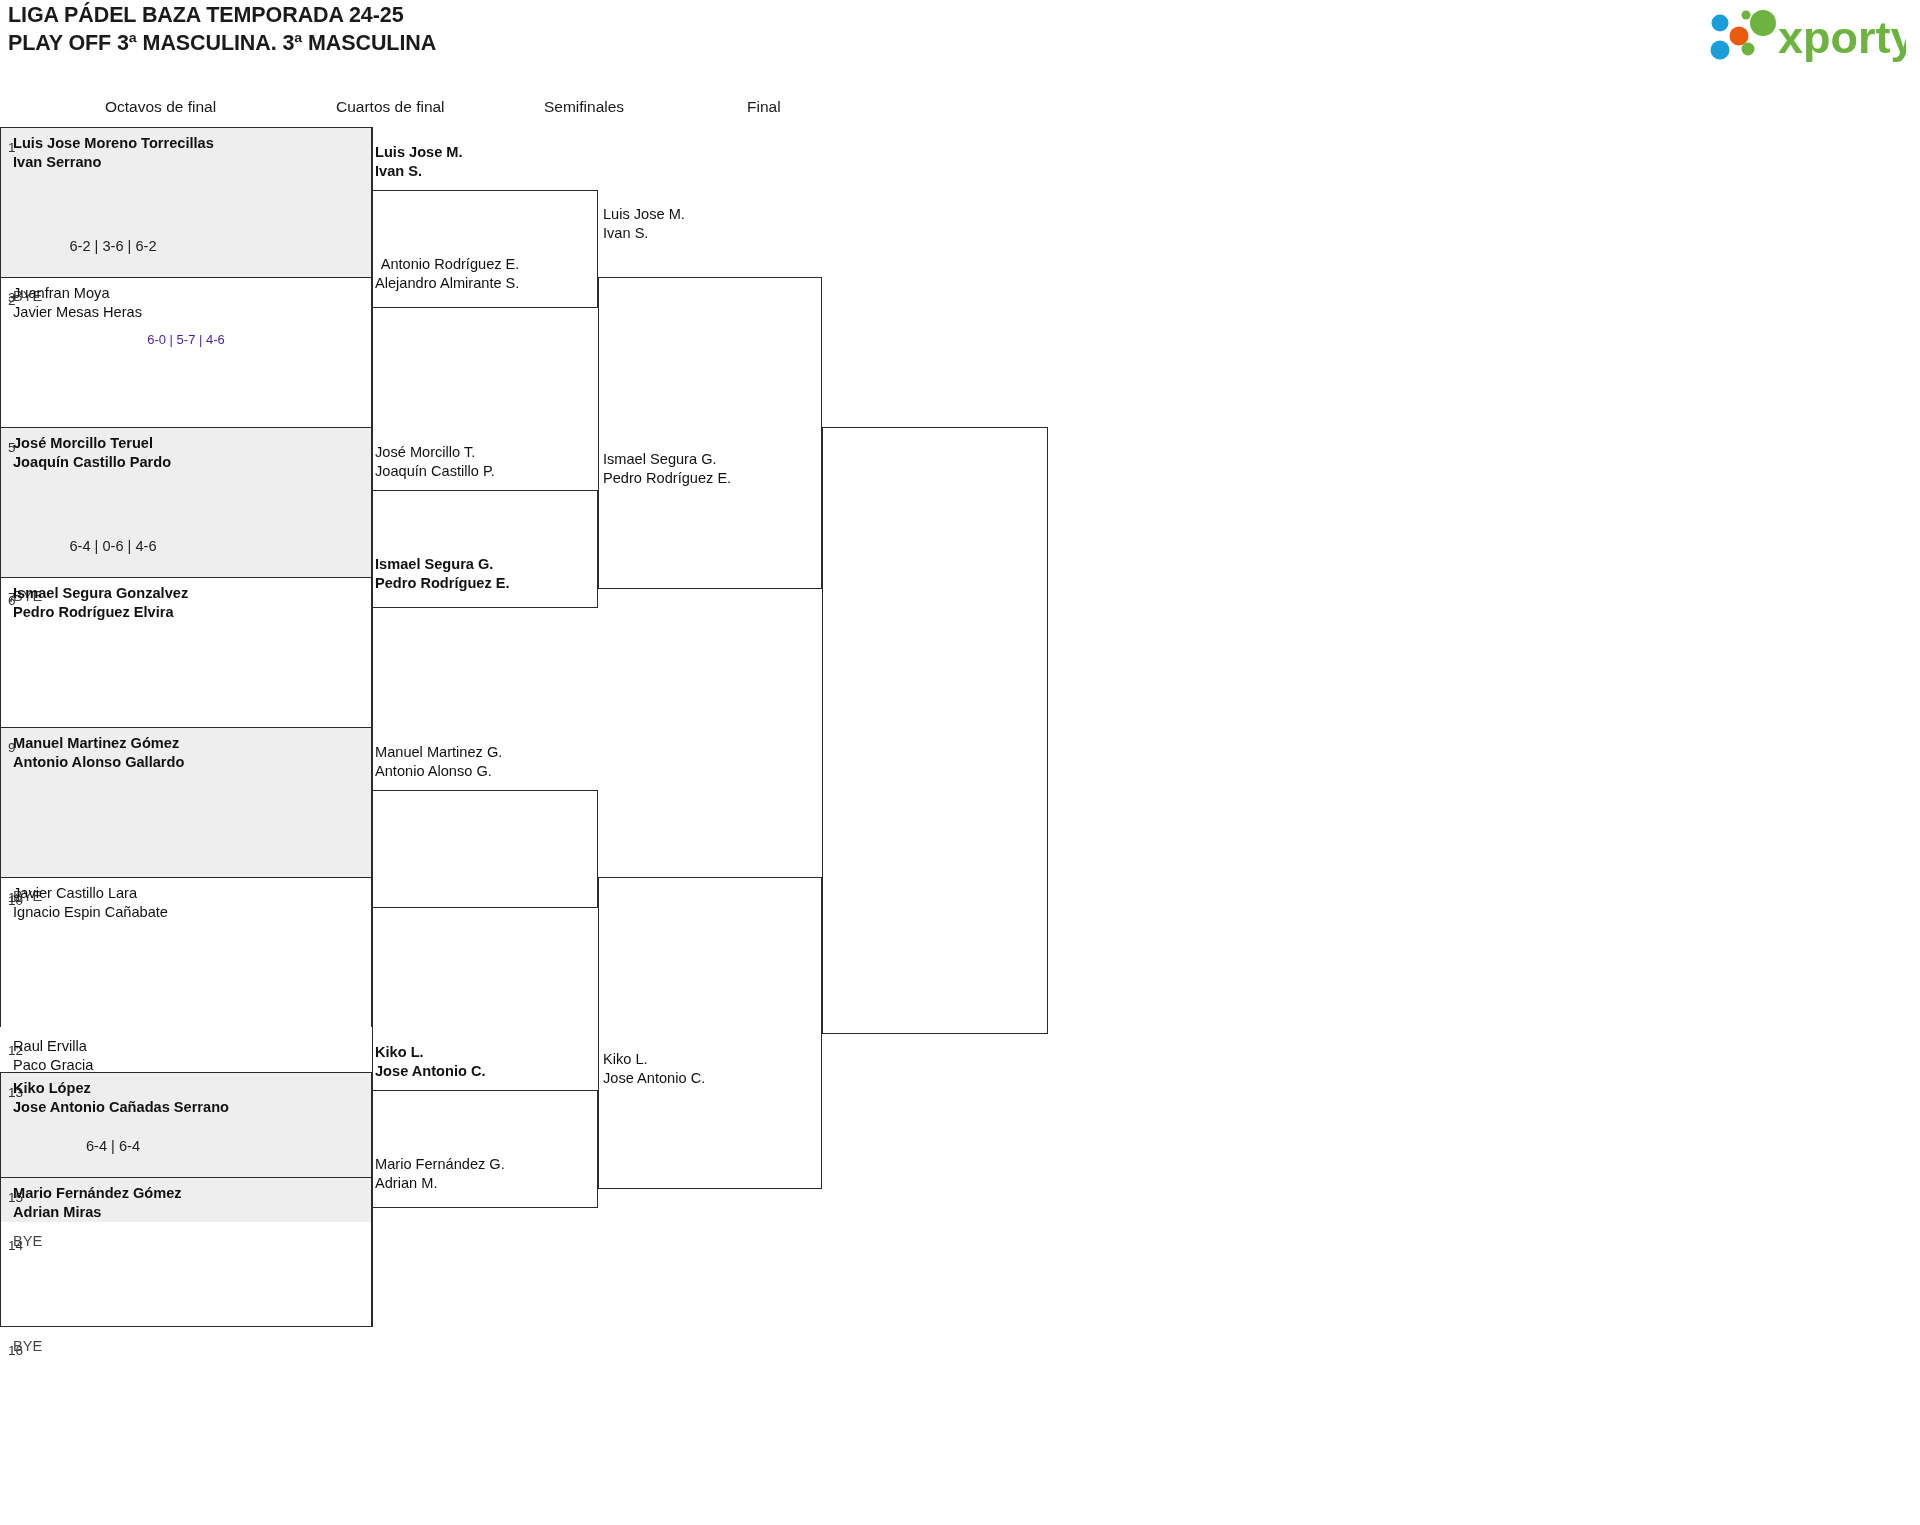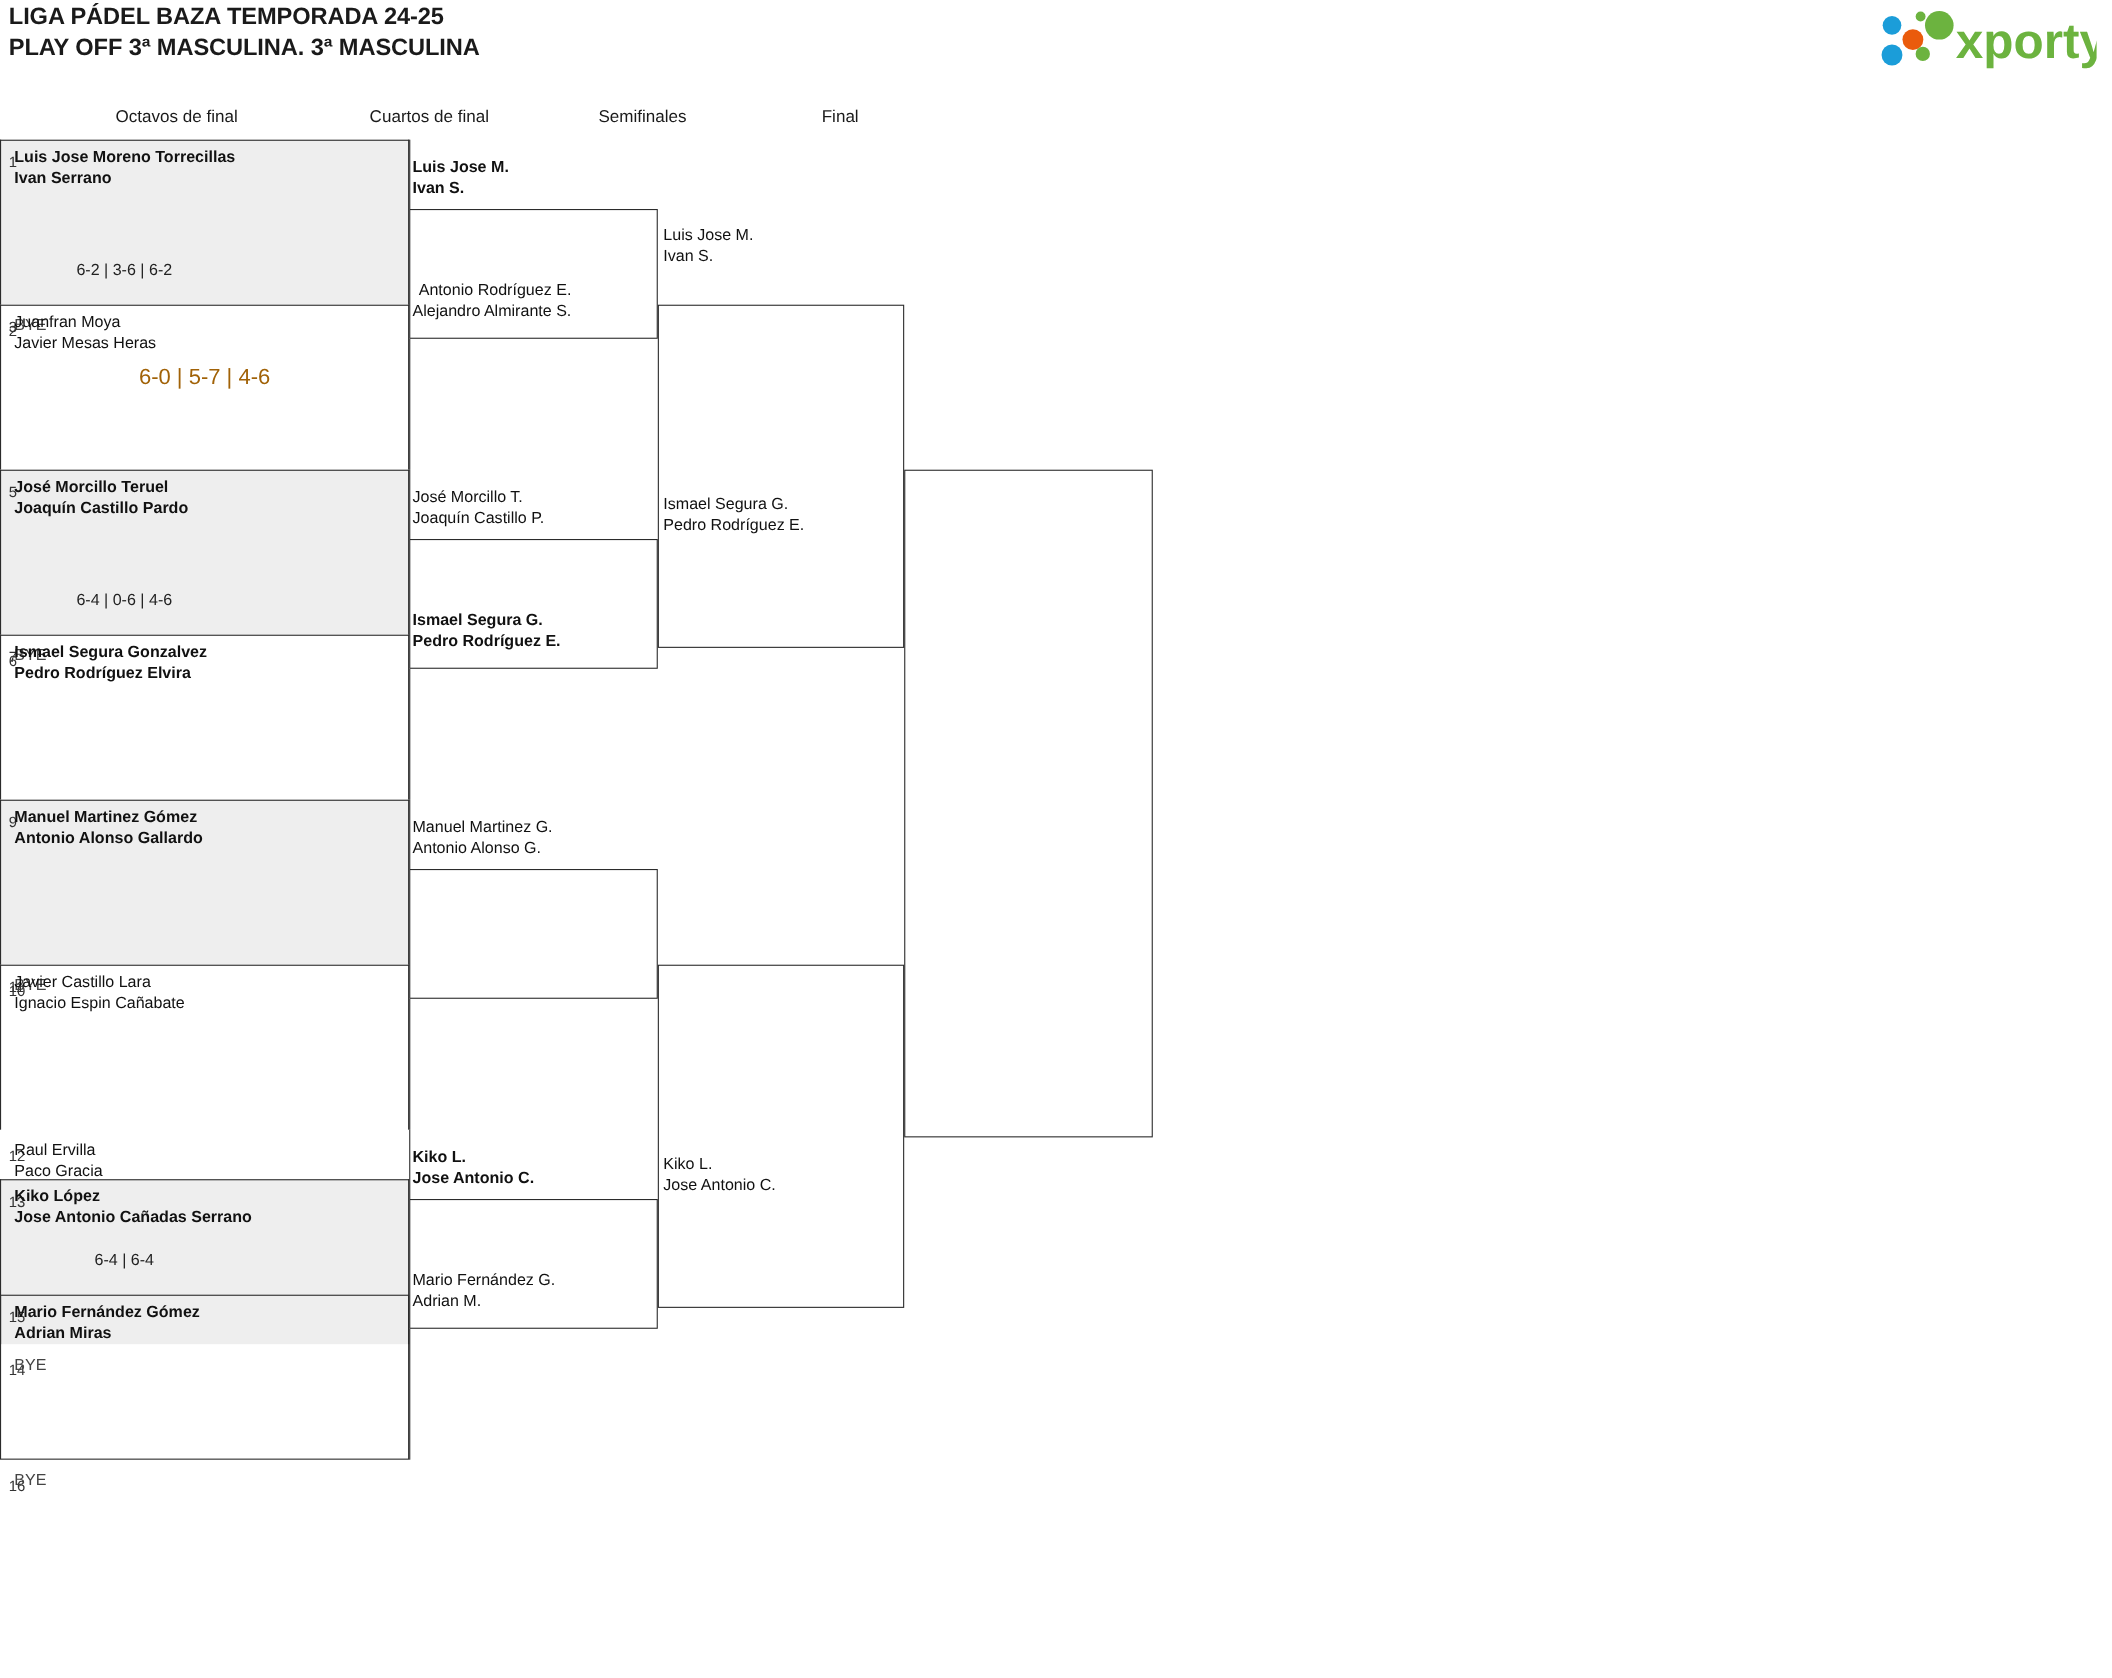--- a/index.html
+++ b/index.html
@@ -79,22 +79,22 @@
   }
   .r1-slot.top .r1-seed { top: 13px; }
   .r1-slot.top .r1-names { top: 6px; }
   .r1-slot.bottom .r1-seed { top: 62px; }
   .r1-slot.bottom .r1-names { top: 55px; }
   .bold { font-weight: bold; }
   .r1-score {
     position: absolute;
     left: 0; width: 372px;
     text-align: center;
-    font-size: 20px;
-    color: #a16207;
+    font-size: 13px;
+    color: #4c1d95;
   }
 
   
   .r2-box {
     position: absolute;
     left: 372px;
     width: 226px;
     border: 1px solid #2b2b2b;
   }
   .r2-score {

